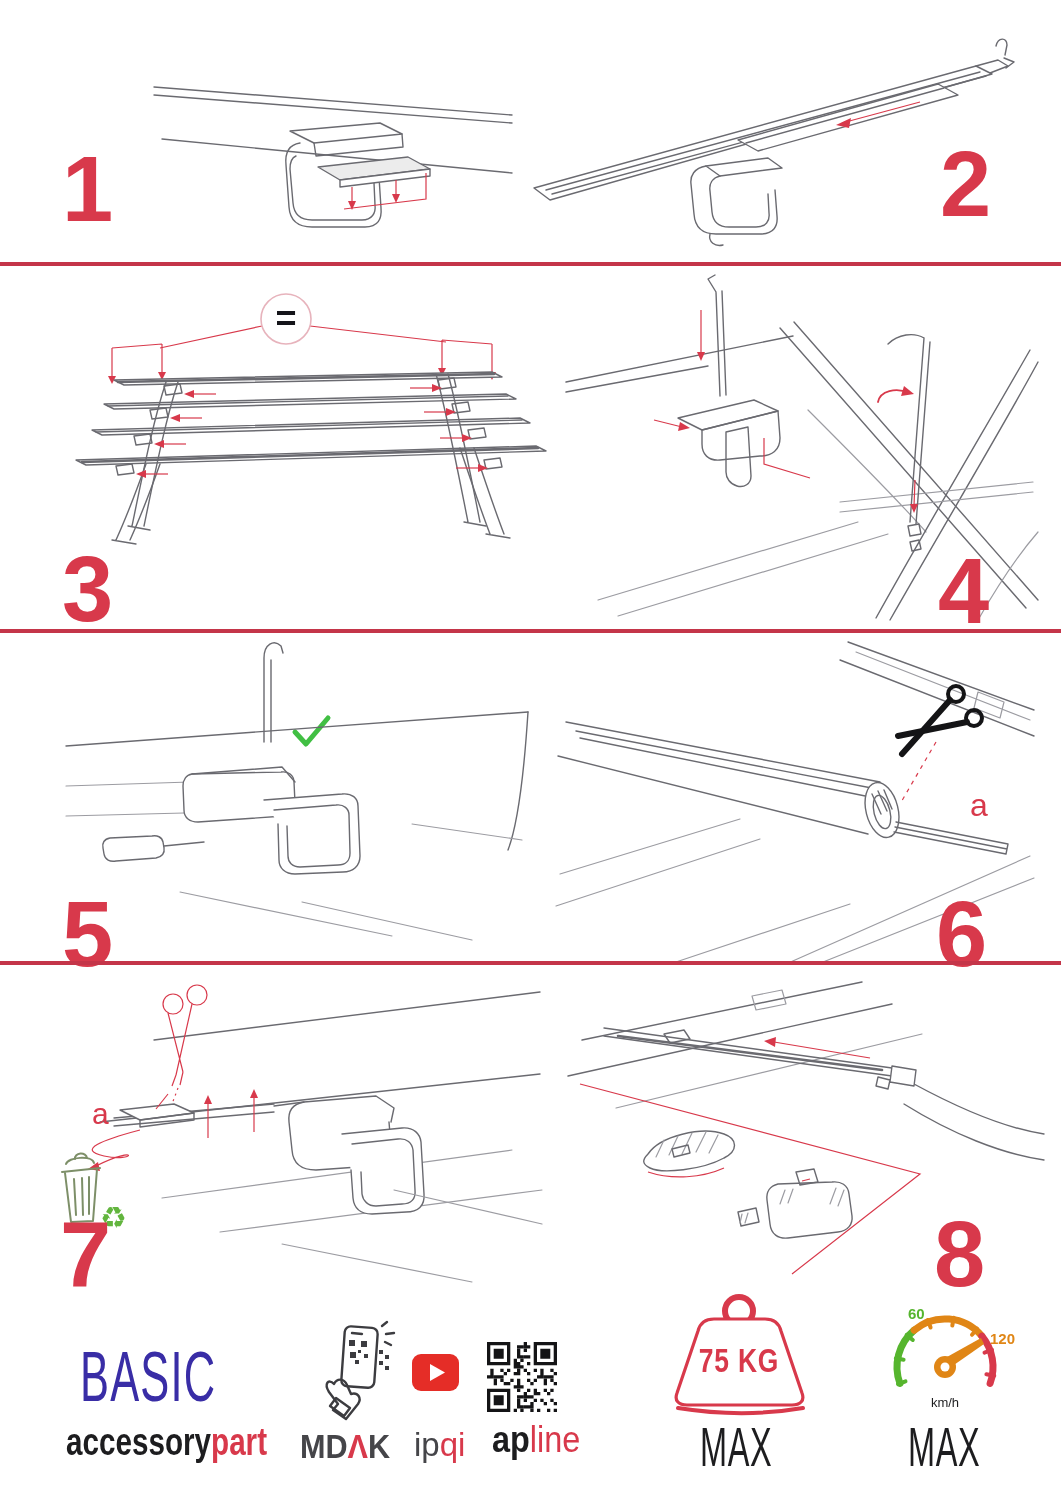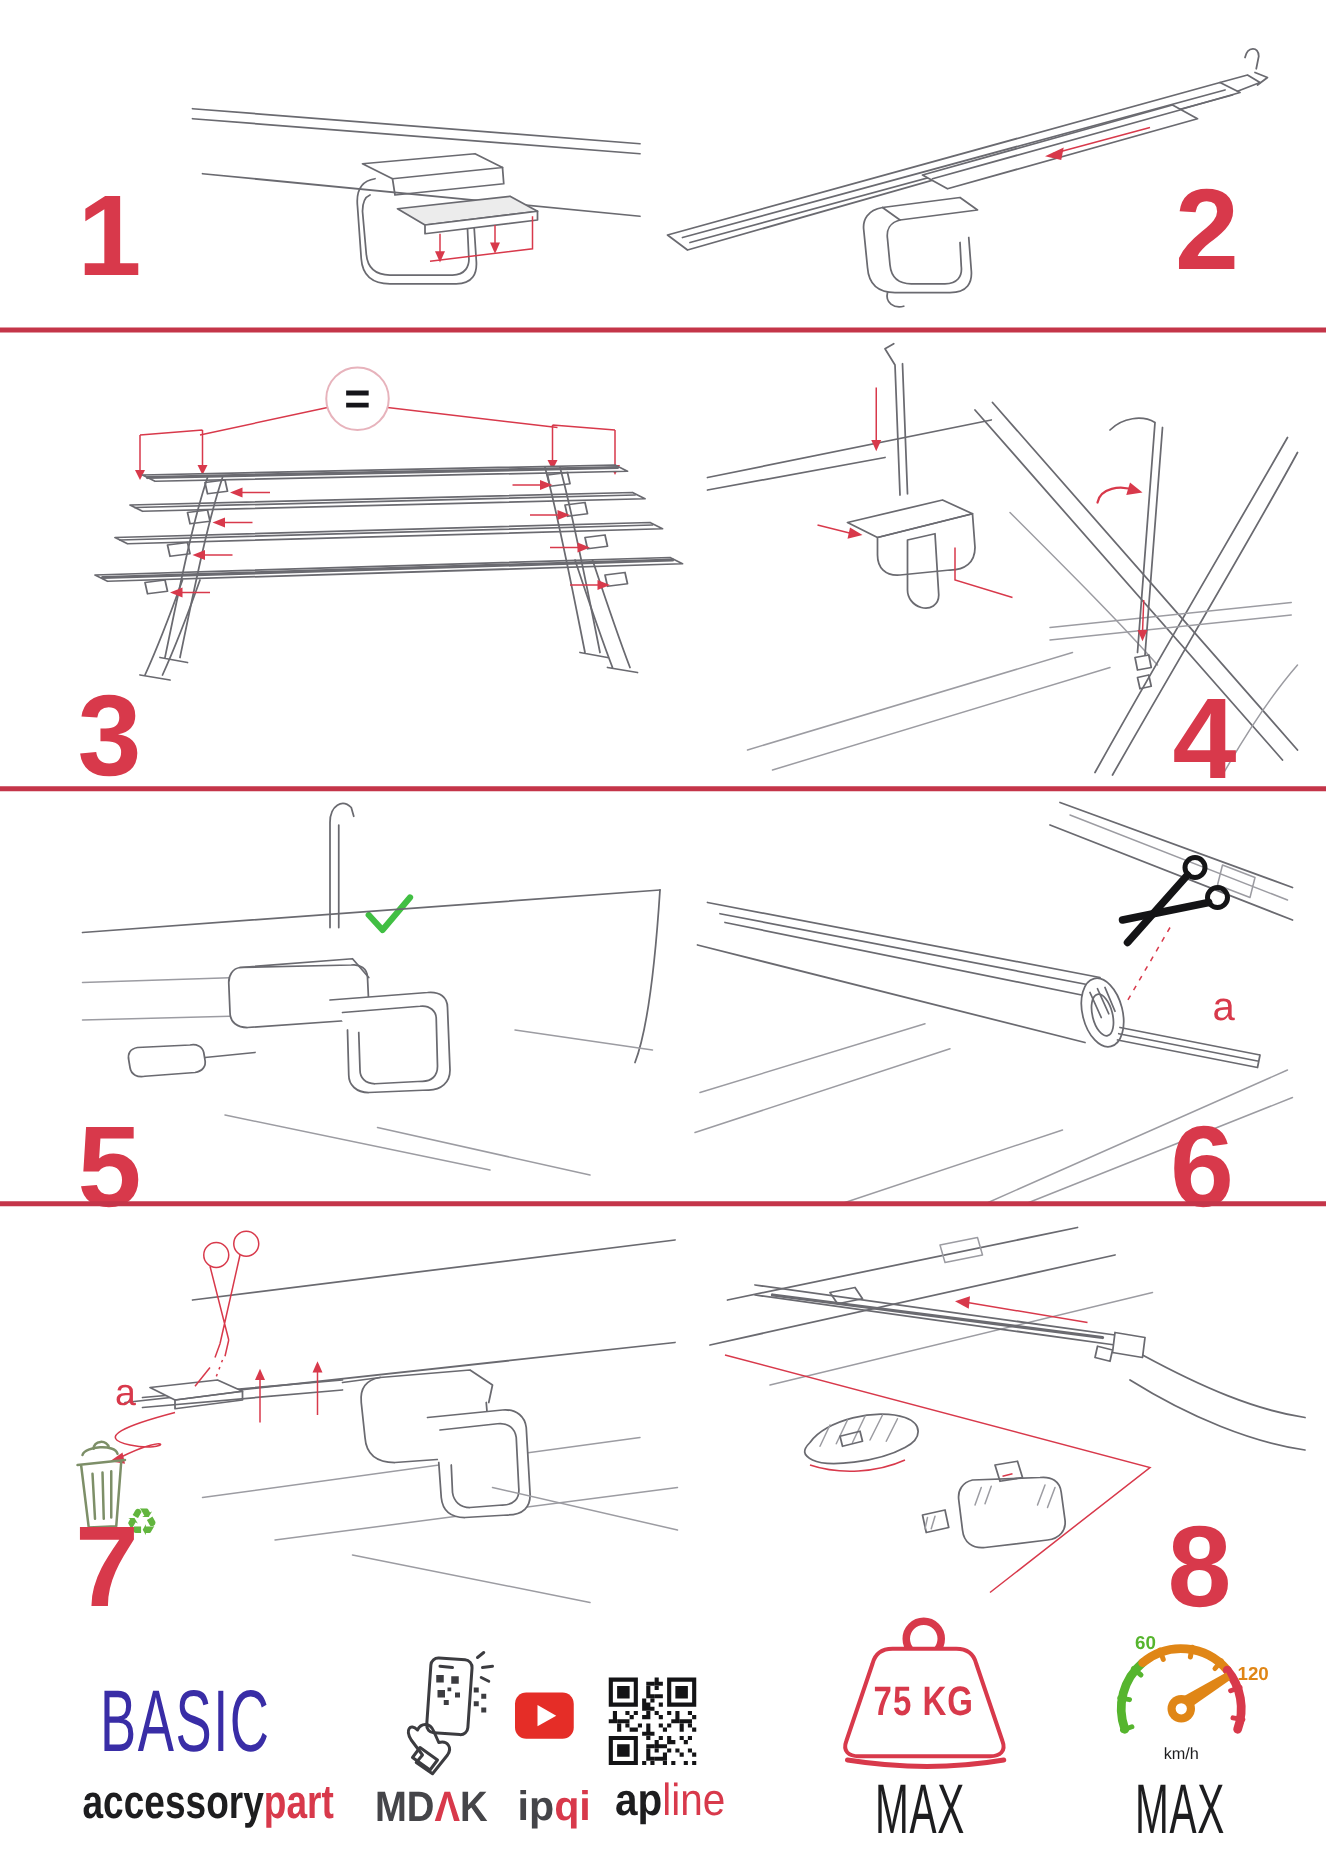--- a/index.html
+++ b/index.html
@@ -25,21 +25,21 @@
   .grn{stroke:var(--green);fill:none;stroke-width:5;stroke-linecap:round;stroke-linejoin:round}
   .blk{stroke:#141416;fill:none;stroke-linecap:round}
   .bin{stroke:var(--bin-green);fill:none;stroke-width:2;stroke-linecap:round;stroke-linejoin:round}
   .svgtxt-red{fill:var(--accent-red);font-family:"Liberation Sans",sans-serif}
   
   .basic-logo{position:absolute;left:80px;top:1337px;font-size:70px;font-weight:400;color:var(--basic-blue);letter-spacing:2px;transform:scale(0.62,1.0);transform-origin:left top;white-space:nowrap}
   .accessorypart{position:absolute;left:66px;top:1421px;font-size:38px;font-weight:bold;letter-spacing:0;transform:scale(0.78,1);transform-origin:left top;white-space:nowrap}
   .accessorypart .p1{color:var(--dark)} .accessorypart .p2{color:var(--accent-red)}
   .mdak{position:absolute;left:300px;top:1427px;font-size:34px;font-weight:bold;color:var(--logo-dark);transform:scale(0.9,1);transform-origin:left top;white-space:nowrap}
   .mdak .red{color:var(--accent-red)}
-  .ipqi{position:absolute;left:414px;top:1426px;font-size:33px;font-weight:700;color:var(--logo-dark);white-space:nowrap}
+  .ipqi{position:absolute;left:414px;top:1426px;font-size:33px;font-weight:400;color:var(--logo-dark);white-space:nowrap}
   .ipqi .red{color:var(--accent-red)}
   .apline{position:absolute;left:492px;top:1419px;font-size:36px;font-weight:bold;color:var(--dark);white-space:nowrap;transform:scale(0.9,1);transform-origin:left top}
   .apline .red{color:var(--accent-red);font-weight:500}
   .max-label{position:absolute;font-size:56px;font-weight:400;color:var(--dark);transform:scale(0.58,1);transform-origin:left top;letter-spacing:1px;white-space:nowrap}
 </style>
 </head>
 <body>
 
 <div class="page">
 

